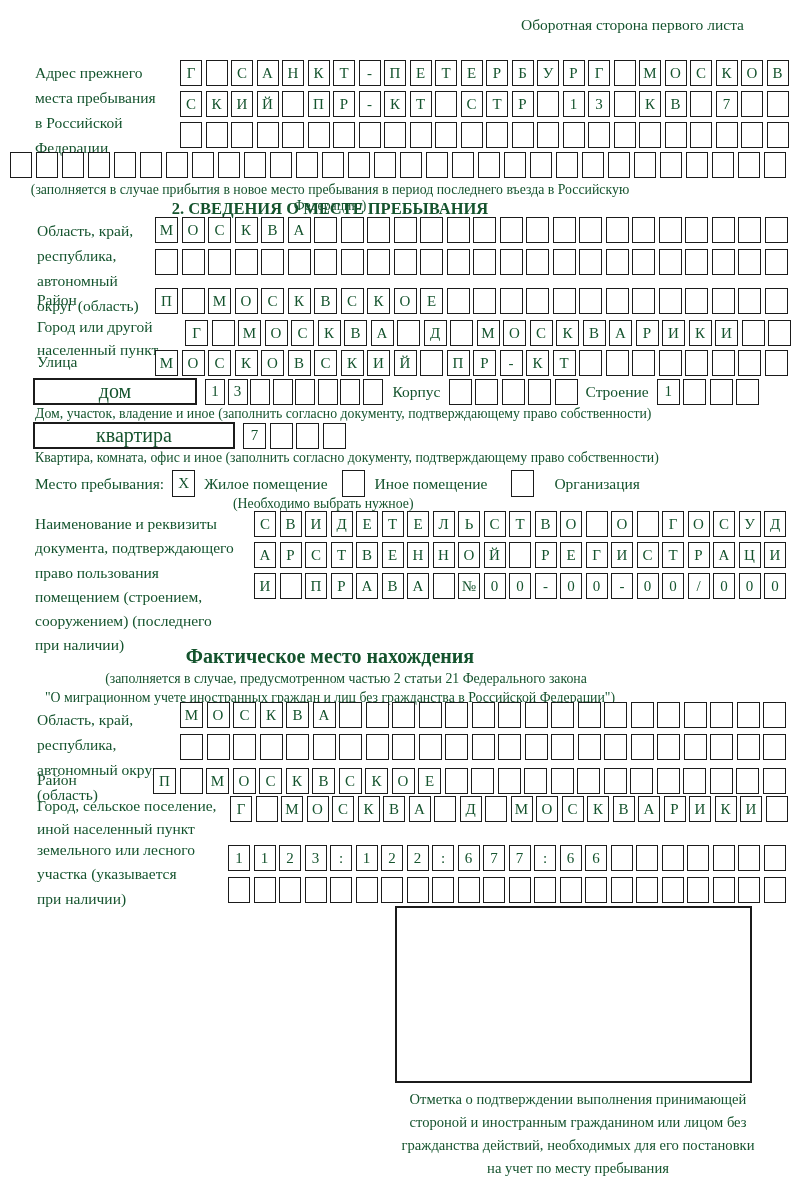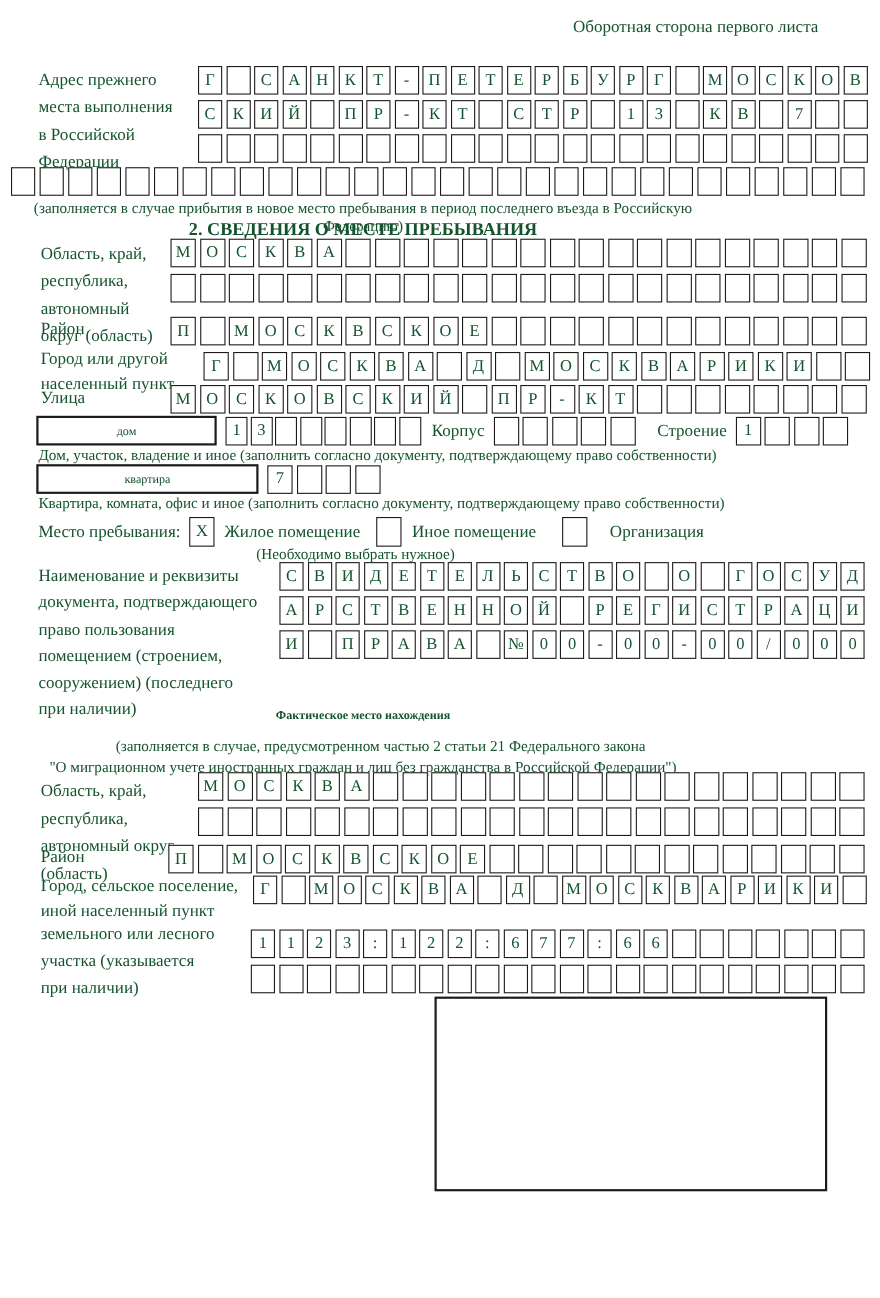--- a/index.html
+++ b/index.html
@@ -24,46 +24,46 @@
     display:flex;align-items:center;justify-content:center;
     font-size:15px;background:#fff;
   }
   .w22 .cell{width:22px;}
   .w20 .cell{width:20px;}
   .g25{gap:2.5px;}
   .g4{gap:4px;}
   .hint{font-size:13.8px;}
   .center{text-align:center;width:660px;left:0;}
   .title{font-weight:bold;font-size:16.5px;}
-  .title-sm{font-weight:bold;font-size:11px;}
+  .title-sm{font-weight:bold;font-size:20px;}
   .fieldbox{
     box-sizing:border-box;height:27px;
     border:2px solid #1b1b1b;background:#fff;
     display:flex;align-items:center;justify-content:center;
-    font-size:11px;flex:none;
+    font-size:20px;flex:none;
   }
   .inline{display:flex;align-items:center;}
   .chk .cell{width:23px;height:27px;}
   .stampbox{
     box-sizing:border-box;
     border:2px solid #1b1b1b;background:#fff;
     width:357px;height:177px;
   }
   .caption{font-size:14.6px;line-height:23px;text-align:center;}
 </style>
 </head>
 <body>
 
 <div class="page">
 
   <div class="abs" style="top:16px;right:56px;">Оборотная сторона первого листа</div>
 
   <div class="abs lbl" style="left:35px;top:60px;width:150px;">
     <div>Адрес прежнего</div>
-    <div>места выполнения</div>
+    <div>места пребывания</div>
     <div>в Российской</div>
     <div>Федерации</div>
   </div>
   <div class="abs cellrows" style="left:180px;top:60px;">
     <div class="cellrow w22">
         <span class="cell">Г</span>
         <span class="cell"></span>
         <span class="cell">С</span>
         <span class="cell">А</span>
         <span class="cell">Н</span>
@@ -336,21 +336,21 @@
         <span class="cell"></span>
       </div>
     <div style="margin-left:2px;">Корпус</div>
     <div class="cellrow">
         <span class="cell"></span>
         <span class="cell"></span>
         <span class="cell"></span>
         <span class="cell"></span>
         <span class="cell"></span>
       </div>
-    <div style="margin-left:12px;text-align:center;">Строение</div>
+    <div style="margin-left:0;text-align:center;">Строение</div>
     <div class="cellrow">
         <span class="cell">1</span>
         <span class="cell"></span>
         <span class="cell"></span>
         <span class="cell"></span>
       </div>
   </div>
   <div class="abs hint" style="left:35px;top:406px;">Дом, участок, владение и иное (заполнить согласно документу, подтверждающему право собственности)</div>
 
   <div class="abs inline" style="left:33px;top:422px;gap:8px;">
@@ -631,14 +631,20 @@
         <span class="cell"></span>
         <span class="cell"></span>
         <span class="cell"></span>
         <span class="cell"></span>
         <span class="cell"></span>
         <span class="cell"></span>
       </div>
   </div>
 
   <div class="abs stampbox" style="left:395px;top:906px;"></div>
+  <div class="abs caption" style="left:383px;top:1088px;width:390px;">
+    <div>Отметка о подтверждении выполнения принимающей</div>
+    <div>стороной и иностранным гражданином или лицом без</div>
+    <div>гражданства действий, необходимых для его постановки</div>
+    <div>на учет по месту пребывания</div>
+  </div>
 
 </div>
 
 </body></html>

